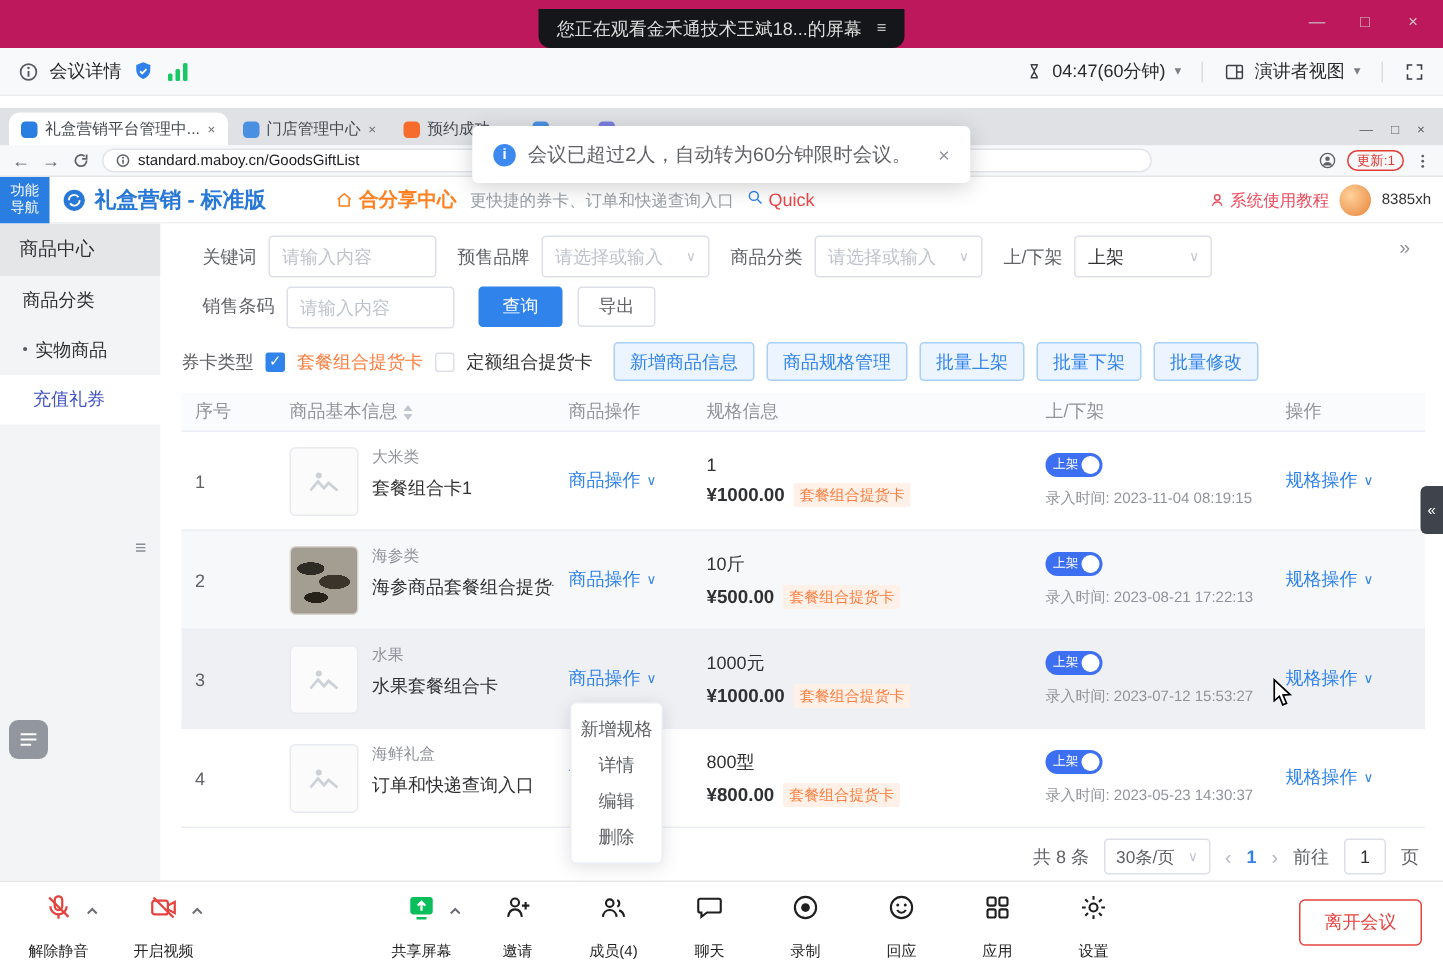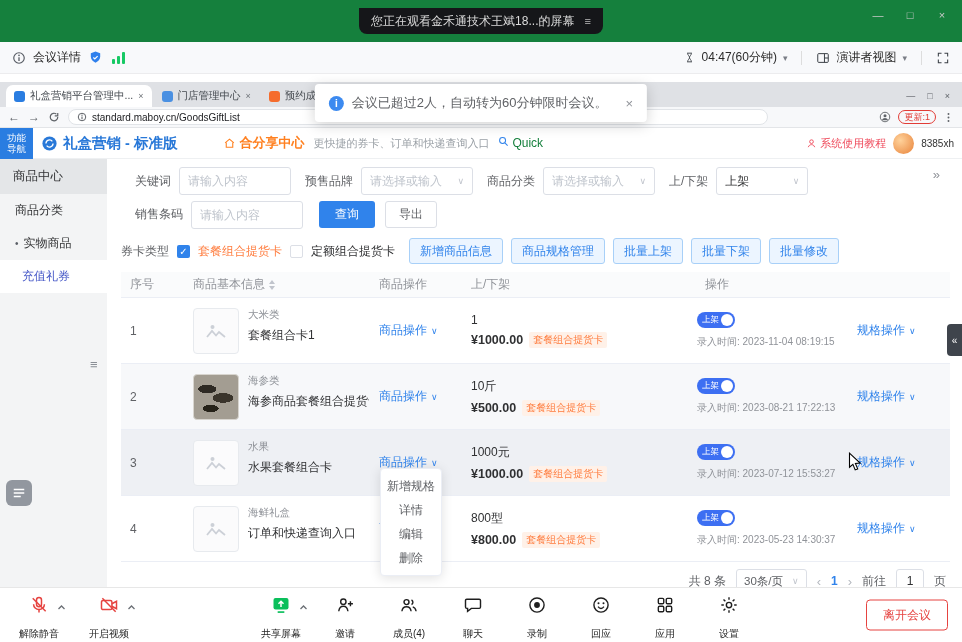--- a/index.html
+++ b/index.html
@@ -1,21 +1,21 @@
 <!DOCTYPE html>
 <html><head>
 <meta charset="utf-8">
 <style>
 *{box-sizing:border-box;margin:0;padding:0;cursor:default}
 html,body{width:962px;height:642px}
 body{font-family:"Liberation Sans","DejaVu Sans",sans-serif;font-size:12px;color:#303133;background:#fff}
 .screen{position:relative;width:962px;height:642px;overflow:hidden;background:#fff}
 
 
-.titlebar{height:42px;background:#15803d;display:flex;align-items:center;justify-content:center;position:relative}
+.titlebar{height:32px;background:#be185d;display:flex;align-items:flex-end;justify-content:center;position:relative}
 .watch-badge{height:26px;background:#151619;border-radius:0 0 8px 8px;color:#dcdcdc;font-size:12px;display:flex;align-items:center;gap:10px;padding:0 12px;max-width:460px;white-space:nowrap}
 .watch-badge .wmenu{color:#bdbdbd;font-size:11px}
 .win-controls{position:absolute;right:4px;top:0;height:30px;display:flex}
 .winbtn{width:32px;height:30px;display:flex;align-items:center;justify-content:center;color:#c9c9c9;font-size:11px}
 
 
 .meetingbar{height:32px;background:#f8f9fb;border-bottom:1px solid #ececee;display:flex;align-items:center;padding:0 12px;gap:7px;font-size:12px;color:#2b2b2b}
 .mb-right{margin-left:auto;display:flex;align-items:center;gap:6px}
 .mb-divider{width:1px;height:14px;background:#ddd;margin:0 8px}
 .sig{display:flex;align-items:flex-end;gap:2px;height:12px;margin-left:2px}
@@ -42,21 +42,21 @@
 .ab-right{display:flex;align-items:center;gap:7px;margin-left:auto}
 .update-badge{color:#e23c36;border:1px solid #e23c36;border-radius:8px;font-size:9px;padding:0 5px;line-height:12px;white-space:nowrap}
 
 
 .appheader{height:31px;background:#fff;display:flex;align-items:center;border-bottom:1px solid #eef0f2}
 .navsq{width:33px;height:31px;background:#2a7de1;color:#fff;font-size:9.5px;line-height:11px;display:flex;flex-direction:column;align-items:center;justify-content:center;flex:none}
 .brand{display:flex;align-items:center;gap:5px;margin-left:8px;color:#2878d8;font-weight:bold;font-size:14.5px;white-space:nowrap}
 .hd-center{display:flex;align-items:center;gap:9px;margin-left:46px;white-space:nowrap}
 .share-center{color:#ff8020;font-weight:bold;font-size:13px;display:flex;align-items:center;gap:3px}
 .promo{color:#9aa0a6;font-size:11px}
-.quick{color:#15803d;font-size:12px;display:flex;gap:3px}
+.quick{color:#ef4444;font-size:12px;display:flex;gap:3px}
 .hd-right{margin-left:auto;display:flex;align-items:center;gap:7px;padding-right:8px;white-space:nowrap}
 .tutorial{color:#ef4a5b;font-size:11px;display:flex;gap:3px;align-items:center}
 .avatar{width:21px;height:21px;border-radius:50%;background:radial-gradient(circle at 35% 35%,#ffd29b,#e8833a);flex:none}
 .uname{font-size:10px;color:#333;line-height:11px;max-width:36px}
 
 
 .workspace{display:flex;height:440px;overflow:hidden}
 .sidebar{width:107px;background:#f3f4f5;flex:none;font-size:12px}
 .sb-title{height:35px;background:#e4e6e8;color:#303133;display:flex;align-items:center;padding-left:13px;font-size:12.5px}
 .sb-item{height:33px;display:flex;align-items:center;padding-left:15px;color:#303133;gap:5px}
@@ -376,20 +376,21 @@
       <div class="tbl">
         <div class="tr thead">
           <span class="c1">序号</span>
           <span class="c2">
             <span>商品基本信息</span><span class="sortcarets">
                 <i class="up"></i>
                 <i class="dn"></i>
               </span>
           </span>
           <span class="c3">商品操作</span>
+          <span class="c4">规格信息</span>
           <span class="c5">上/下架</span>
           <span class="c6">操作</span>
         </div>
 
         <div class="tr row">
           <span class="c1 cell-no">1</span>
           <div class="c2 pinfo">
             <span class="pimg">
                 <svg width="24" height="24" viewBox="0 0 24 24">
                   <circle cx="8.5" cy="8" r="2" fill="#ccd0d7"></circle>

